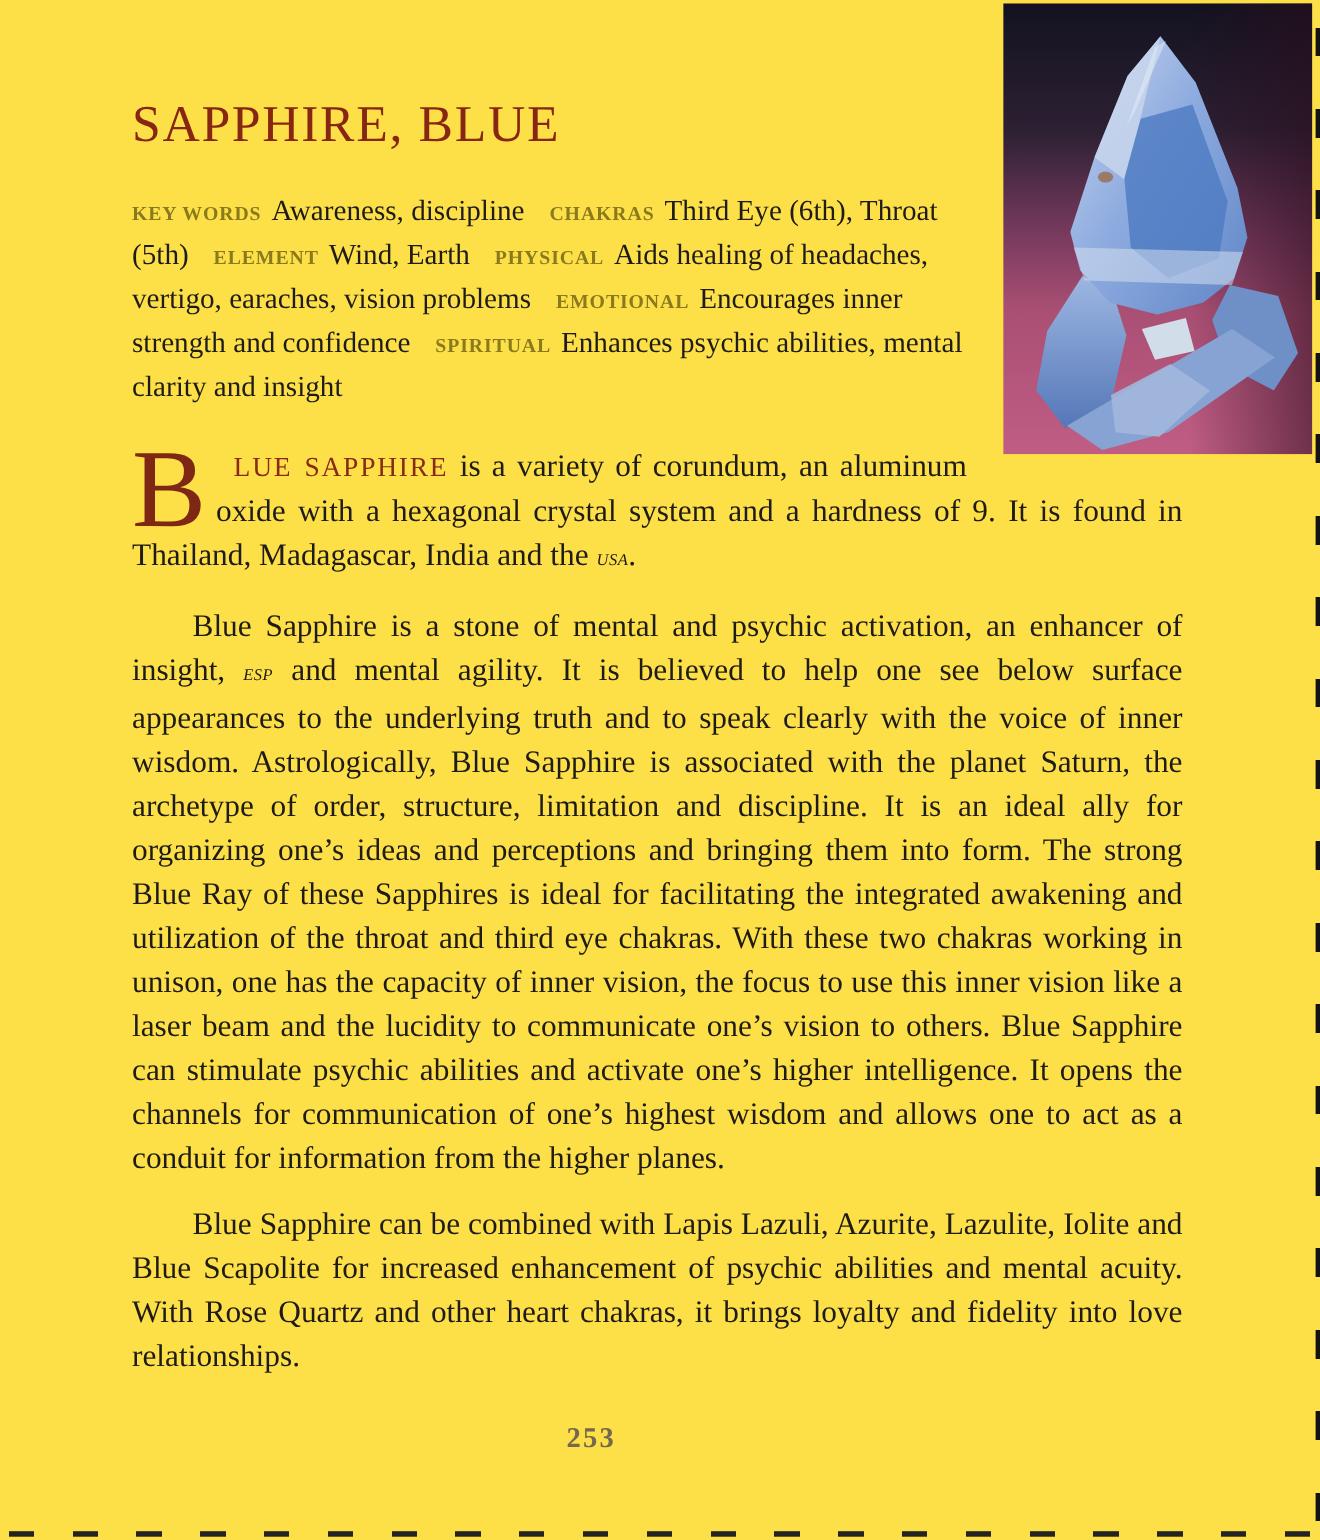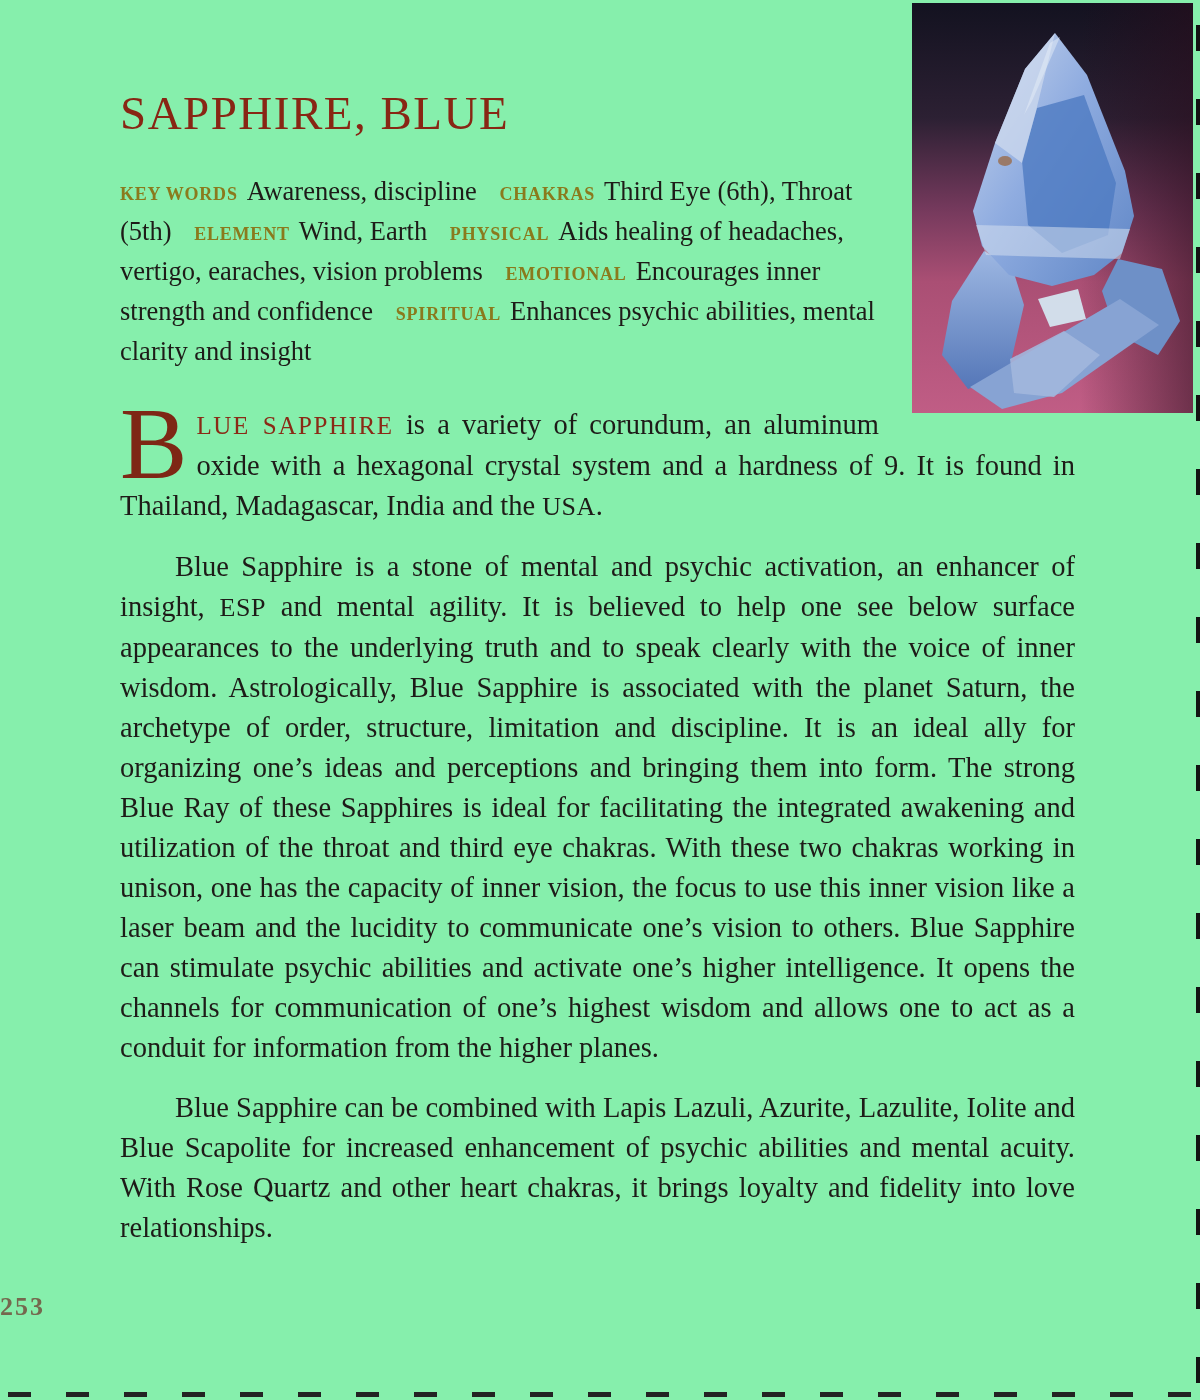--- a/index.html
+++ b/index.html
@@ -1,18 +1,18 @@
 <!DOCTYPE html>
 <html><head>
 <meta charset="utf-8">
 <style>
   html,body{margin:0;padding:0;background:#9a9a9a;}
   .page{
     position:relative;width:1200px;height:1400px;margin:0 auto;
-    background:#86efac;overflow:hidden;
+    background:#fde047;overflow:hidden;
     font-family:"Liberation Serif","DejaVu Serif",serif;color:#1e1b18;
   }
   
   .photo{position:absolute;left:912px;top:3px;width:281px;height:410px;margin:0;}
   .photo svg{display:block;width:100%;height:100%;}
   
   .content{position:absolute;left:120px;top:0;width:955px;}
   .title{
     margin:86px 0 0 0;font-weight:400;font-size:47px;line-height:54px;
     letter-spacing:1.5px;color:#882614;
@@ -27,25 +27,25 @@
   }
   .body-text{margin-top:35px;font-size:28.5px;line-height:40px;text-align:justify;}
   .para{margin:0;}
   .indent{text-indent:55px;margin-top:20px;}
   .wrap-spacer{float:right;width:196px;height:16px;}
   .dropcap{
     float:left;height:78px;overflow:visible;
     font-size:101px;line-height:82px;margin:-2px 9px 0 0;
     color:#7e2715;
   }
-  .leadcaps{color:#8a2a16;font-size:25px;letter-spacing:1.6px;}
-  .smallcaps{font-size:26px;letter-spacing:0.5px;}
+  .leadcaps{color:#8a2a16;font-size:25px;letter-spacing:1.6px;margin-left:16px;}
+  .smallcaps{font-size:15px;letter-spacing:0.5px;font-style:italic;}
   
   .page-number{
-    position:absolute;left:0;top:1292px;width:1075px;text-align:left;
+    position:absolute;left:0;top:1292px;width:1075px;text-align:center;
     font-size:26px;font-weight:700;letter-spacing:2px;color:#75684e;
   }
   
   .edge-marks-bottom{
     position:absolute;left:8px;right:0;bottom:3px;height:5px;
     background:repeating-linear-gradient(90deg,#232323 0 23px,transparent 23px 58px);
   }
   .edge-marks-right{
     position:absolute;top:25px;bottom:0;right:0;width:4px;
     background:repeating-linear-gradient(180deg,#131313 0 26px,transparent 26px 74px);

